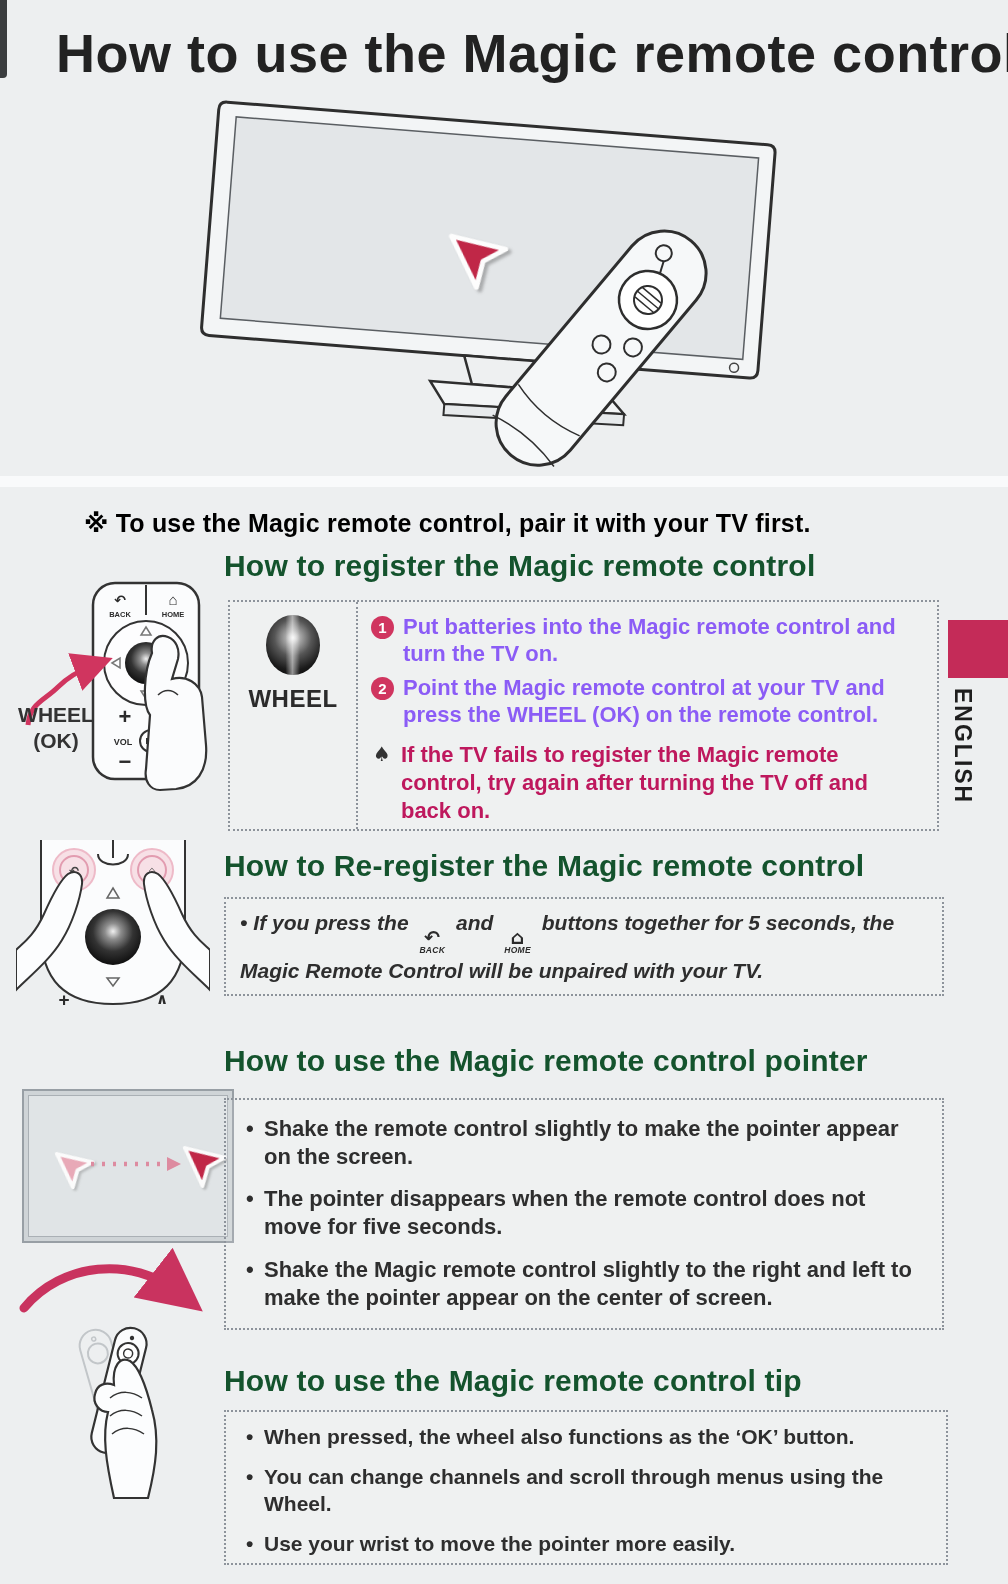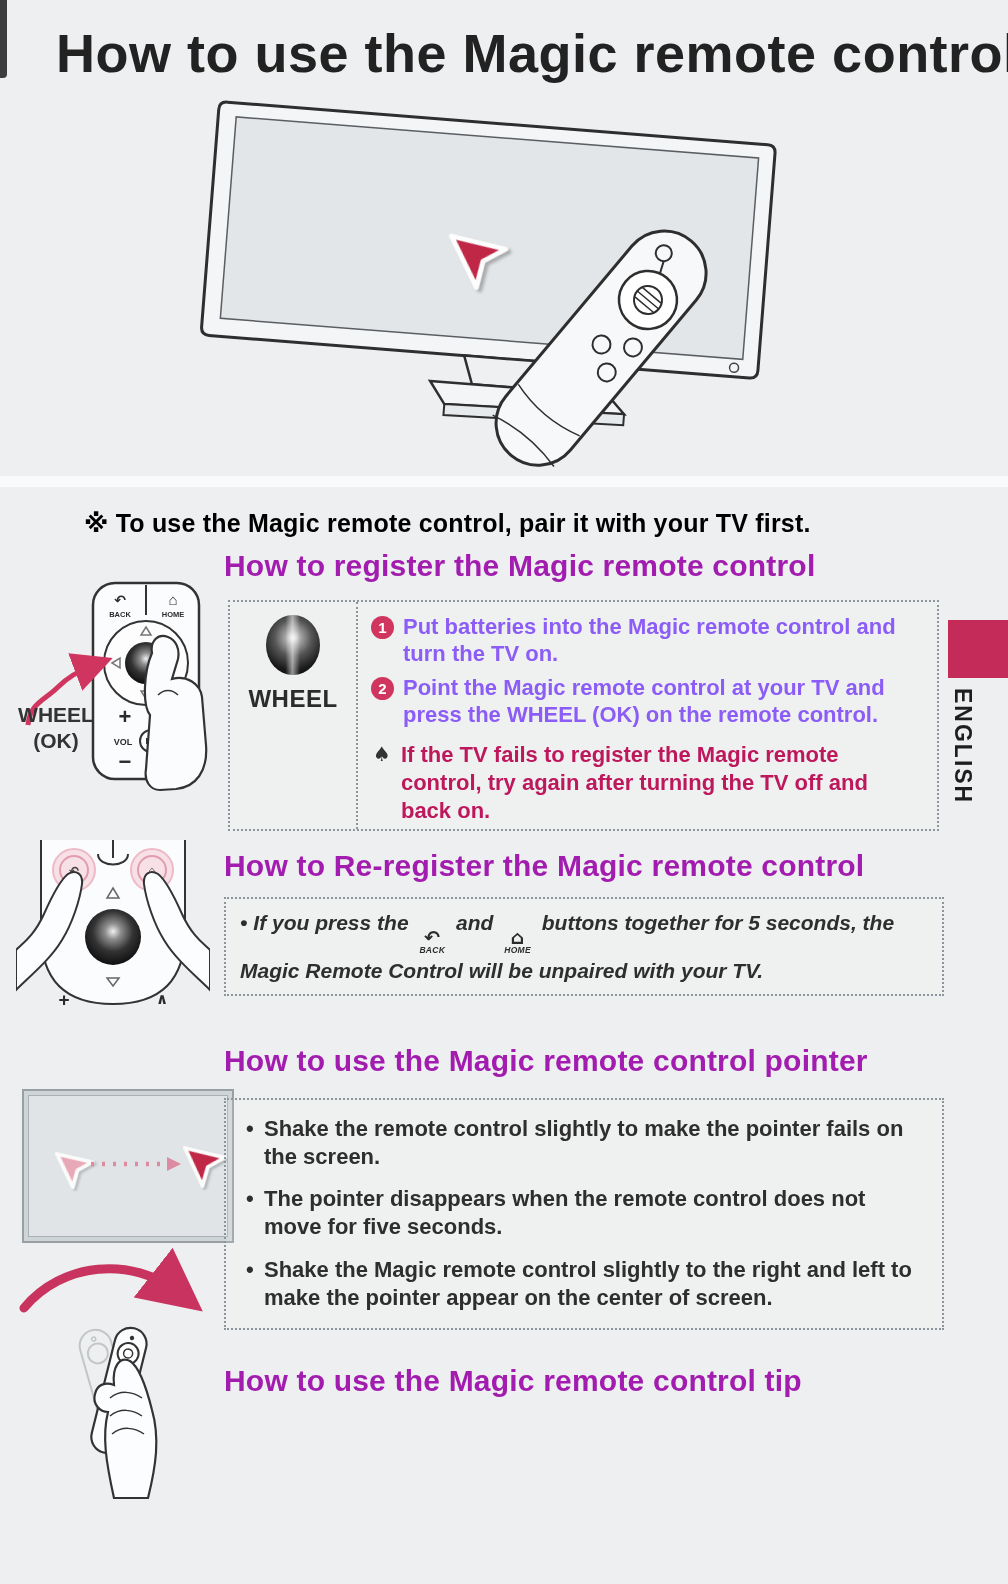--- a/index.html
+++ b/index.html
@@ -15,21 +15,21 @@
     font-size:54px;font-weight:700;letter-spacing:.5px;color:#222;
     white-space:nowrap;
   }
   .divider-band{position:absolute;left:0;top:476px;width:1008px;height:11px;background:#f9fafb;}
   .pair-note{
     position:absolute;left:84px;top:509px;
     font-size:25px;font-weight:700;color:#000000;white-space:nowrap;letter-spacing:.2px;
   }
   .section-heading{
     position:absolute;left:224px;
-    font-size:30px;font-weight:700;color:#a21caf;white-space:nowrap;letter-spacing:.2px;
+    font-size:30px;font-weight:700;color:#14532d;white-space:nowrap;letter-spacing:.2px;
   }
   .h-register{top:549px;}
   .h-reregister{top:849px;}
   .h-pointer{top:1044px;}
   .h-tip{top:1364px;}
 
   .dotted-box{
     position:absolute;border:2px dotted #8d939b;box-sizing:border-box;background:rgba(255,255,255,.12);
   }
   .register-box{left:228px;top:600px;width:711px;height:231px;display:flex;}
@@ -274,21 +274,21 @@
         <path d="M138,61 L152,68 L138,75 Z" fill="#dd8ba0"></path>
         <g transform="translate(156,52) rotate(-8)">
           <path d="M0,0 L38,15 L20,22 L12,40 Z" fill="#c02747" stroke="#fbfbfb" stroke-width="4" stroke-linejoin="round" style="filter:drop-shadow(2px 2px 1px rgba(90,90,90,.35));"></path>
         </g>
       </svg>
     </div>
   </div>
 
   <div class="dotted-box pointer-box">
     <ul class="bullet-list">
-      <li>Shake the remote control slightly to make the pointer fails on the screen.</li>
+      <li>Shake the remote control slightly to make the pointer appear on the screen.</li>
       <li>The pointer disappears when the remote control does not move for five seconds.</li>
       <li>Shake the Magic remote control slightly to the right and left to make the pointer appear on the center of screen.</li>
     </ul>
   </div>
 
   <svg style="position:absolute;left:2px;top:1240px;" width="215" height="260" viewBox="0 0 215 260">
     <defs>
       <marker id="pkArrow2" markerWidth="7" markerHeight="7" refX="3.5" refY="3.5" orient="auto">
         <path d="M0,0 L7,3.5 L0,7 Z" fill="#c9335f"></path>
       </marker>
@@ -308,14 +308,21 @@
     <g>
       <path d="M112,258 C104,222 100,196 106,172 C98,172 90,164 93,154 C95,144 104,142 112,145 C110,126 118,116 128,121 C136,126 144,146 150,170 C158,198 154,226 146,258 Z" fill="#fcfdfe" stroke="#333" stroke-width="2.2"></path>
       <path d="M108,158 C118,150 130,151 140,158" fill="none" stroke="#333" stroke-width="1.5"></path>
       <path d="M108,176 C118,168 130,169 140,176" fill="none" stroke="#333" stroke-width="1.5"></path>
       <path d="M110,194 C120,186 132,187 142,194" fill="none" stroke="#333" stroke-width="1.5"></path>
     </g>
   </svg>
 
   <div class="section-heading h-tip">How to use the Magic remote control tip</div>
 
+  <div class="dotted-box tip-box">
+    <ul class="bullet-list">
+      <li>When pressed, the wheel also functions as the ‘OK’ button.</li>
+      <li>You can change channels and scroll through menus using the Wheel.</li>
+      <li>Use your wrist to move the pointer more easily.</li>
+    </ul>
+  </div>
 
 </div>
 
 </body></html>

